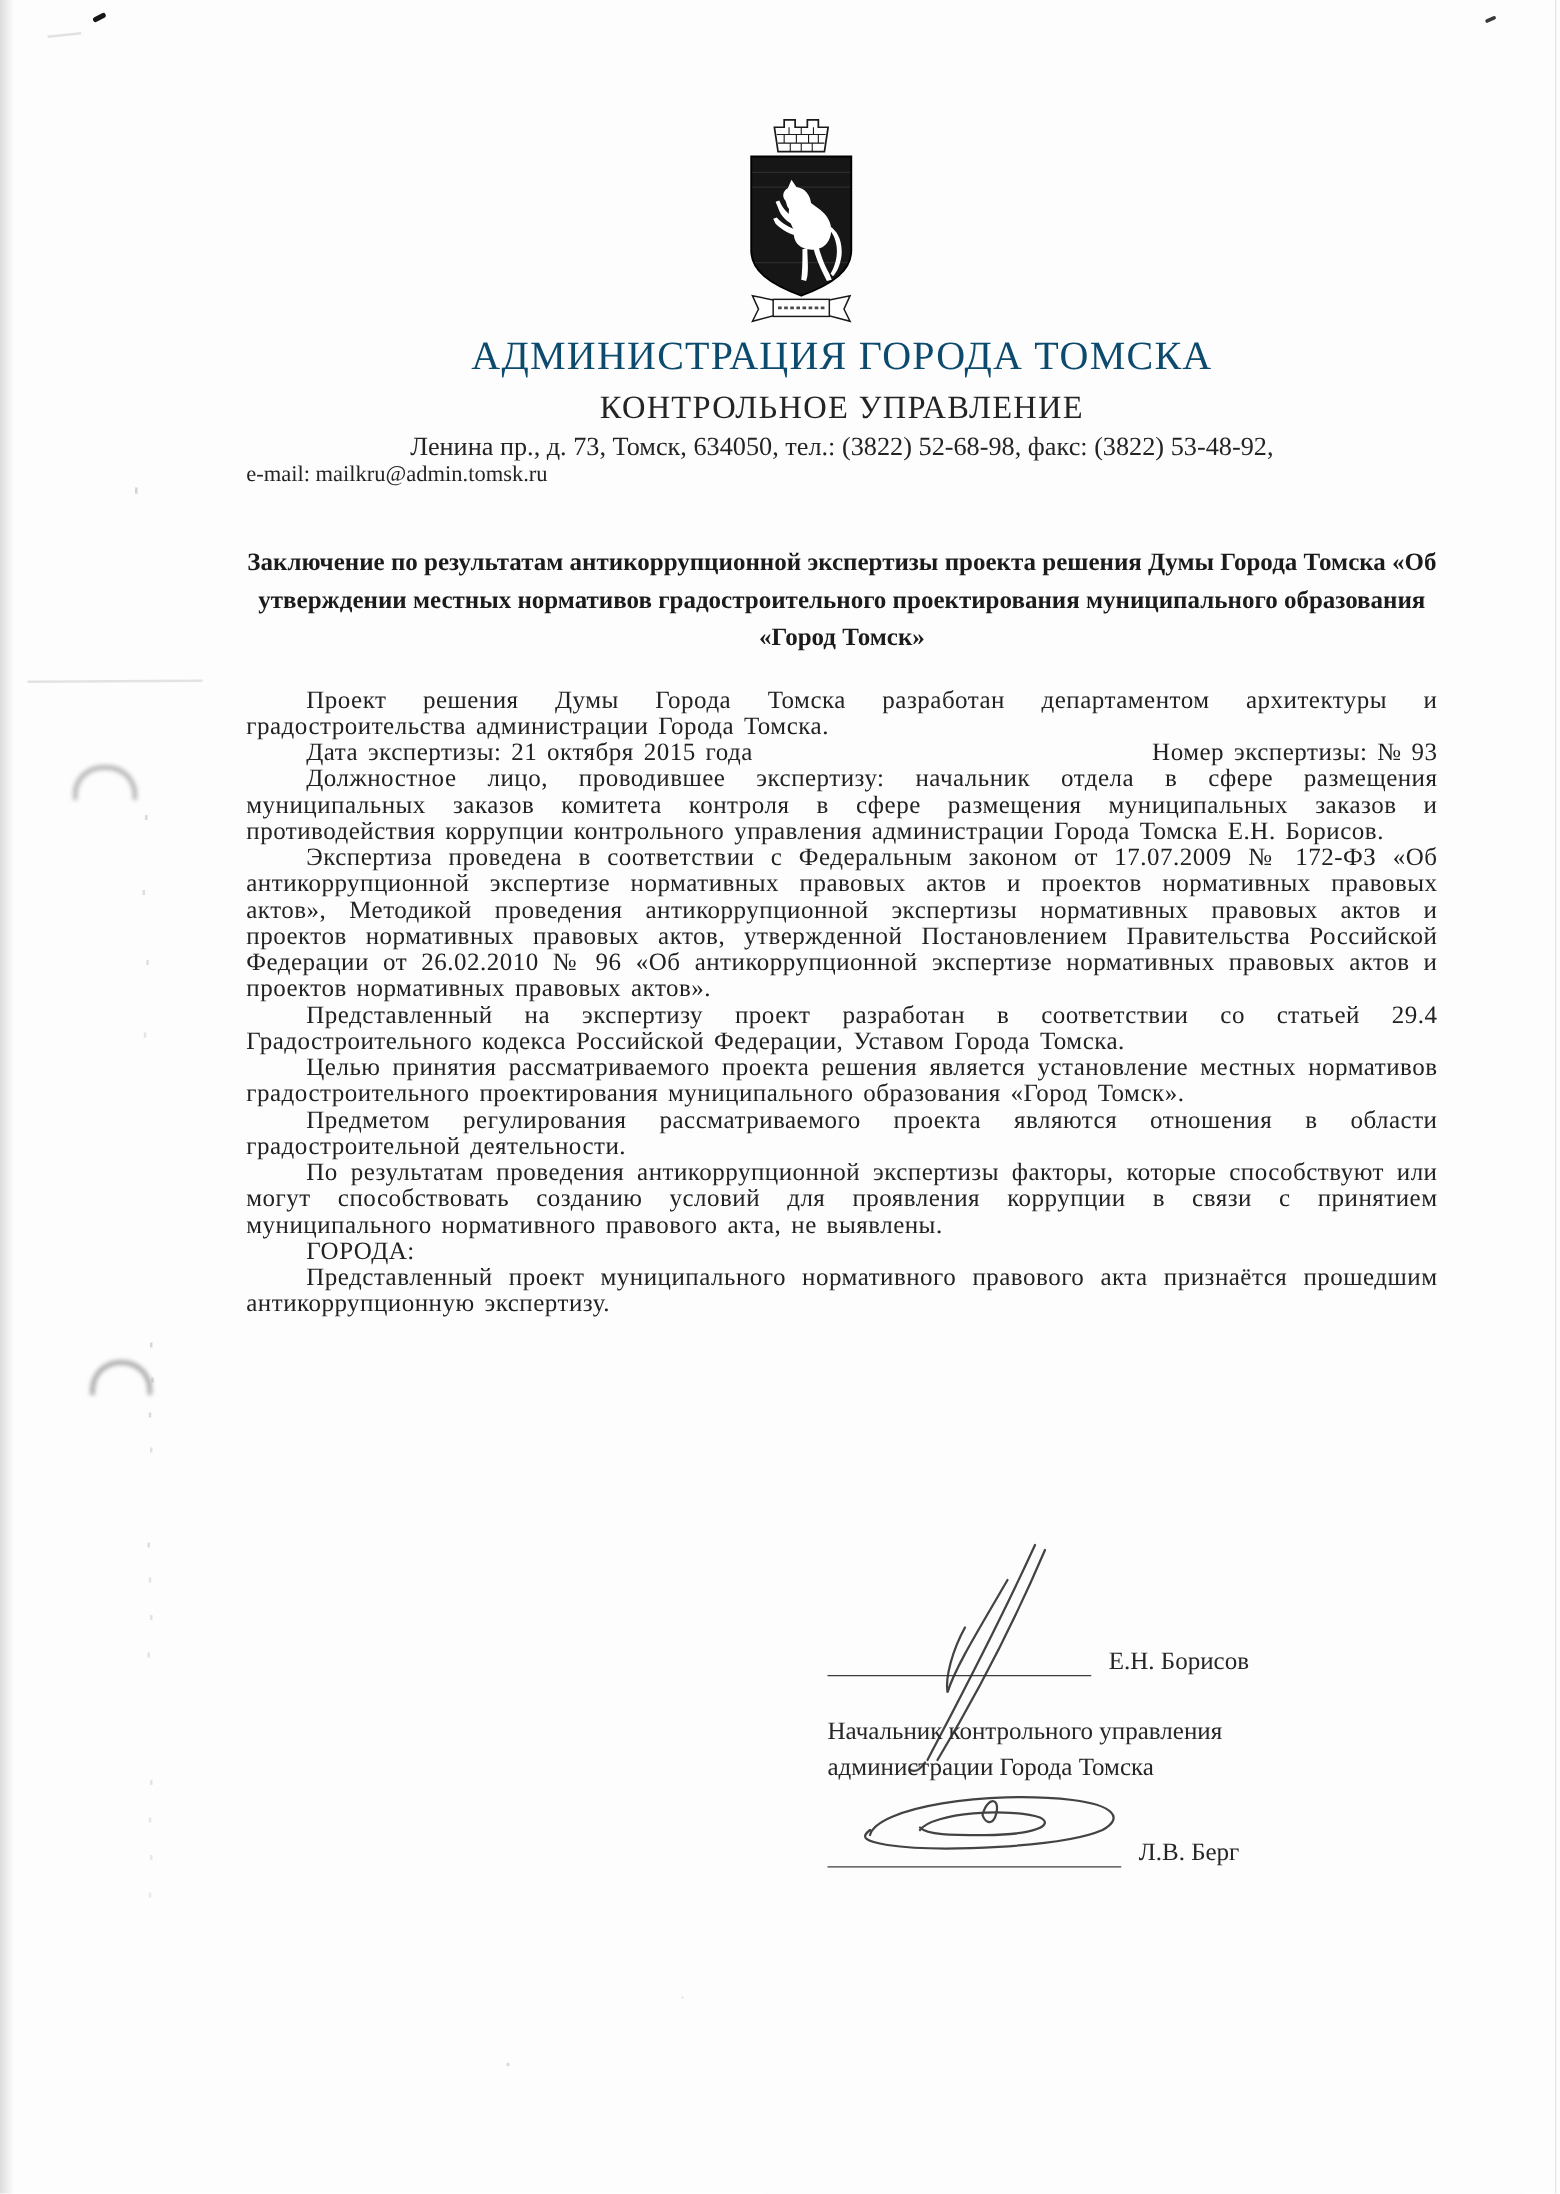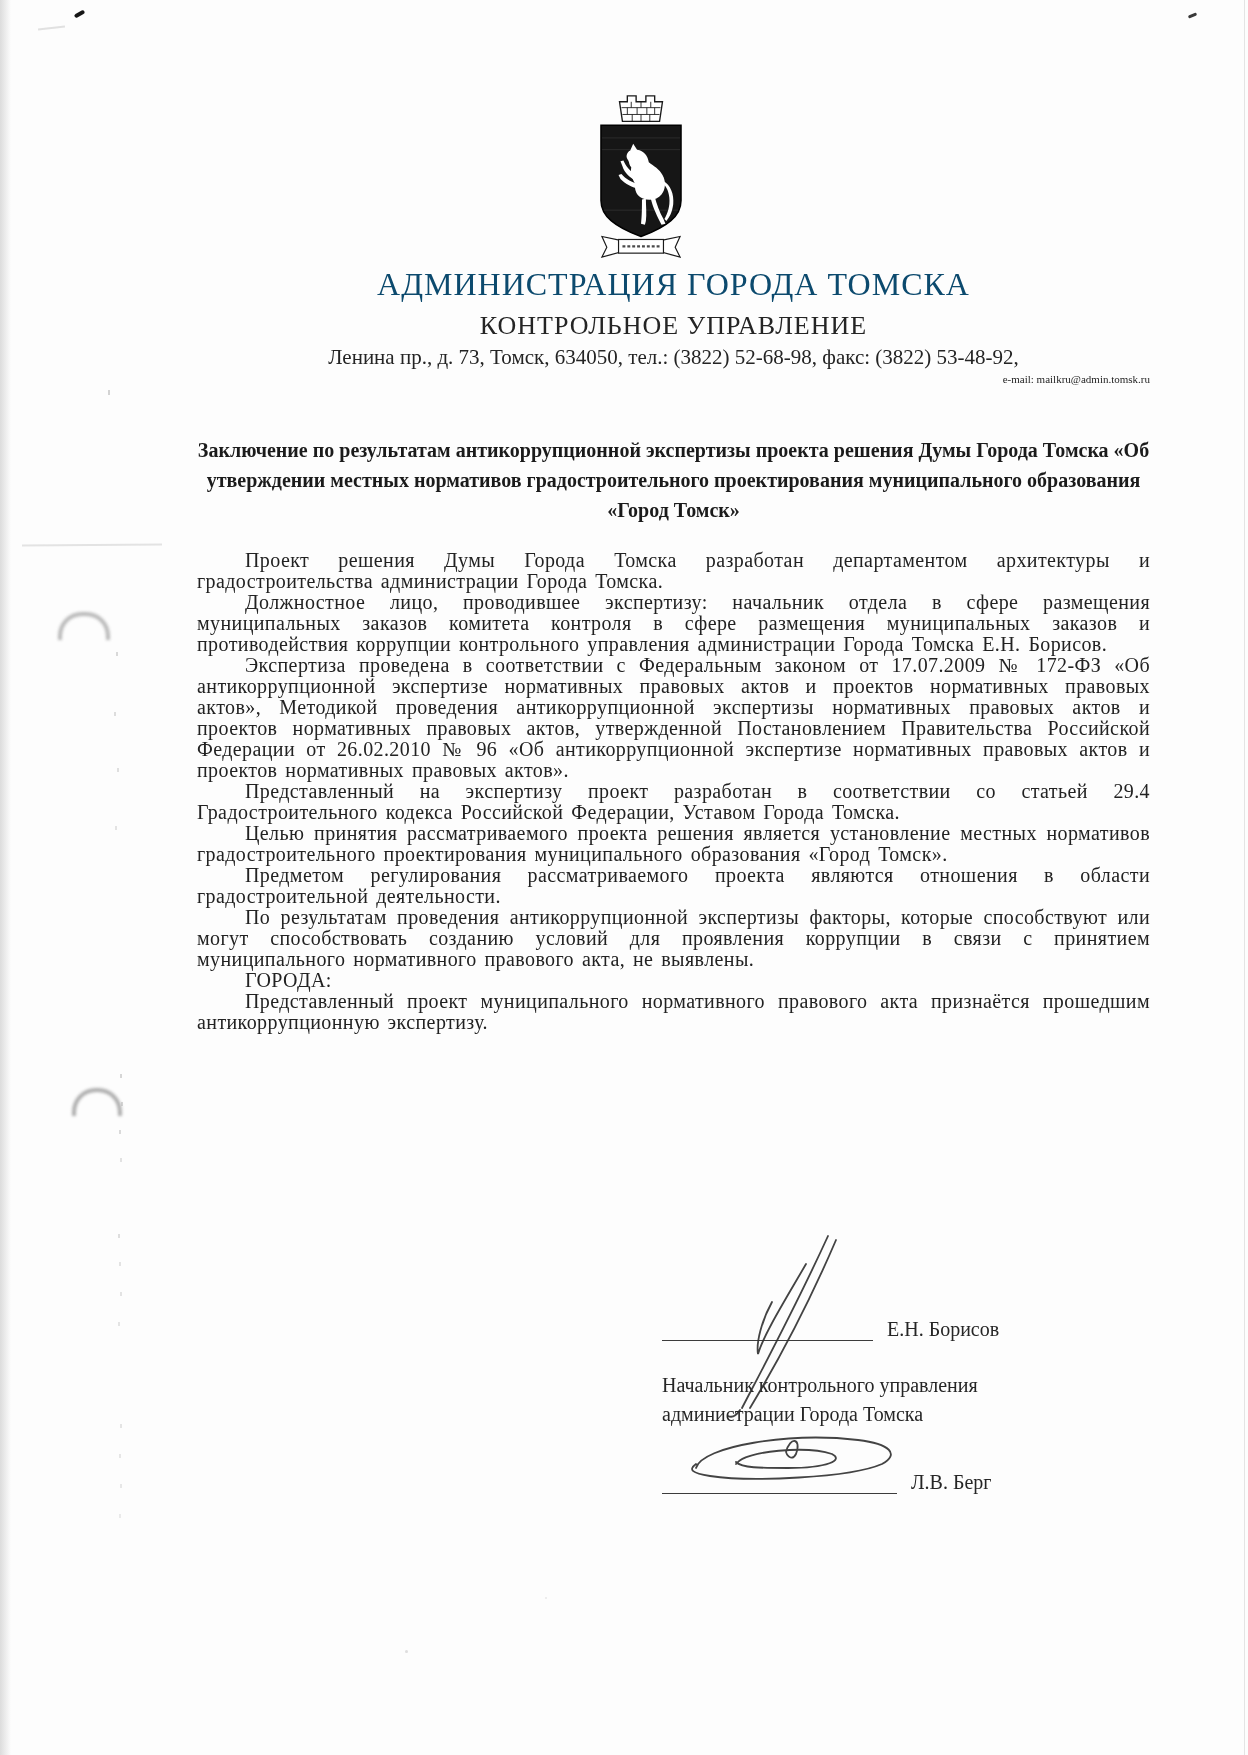--- a/index.html
+++ b/index.html
@@ -18,21 +18,21 @@
   .hline{position:absolute;background:#e3e3e3;height:2px;}
   .arc{position:absolute;border:4px solid #8b8b8b;border-bottom:none;
     border-radius:24px 24px 0 0;filter:blur(1.6px);opacity:.6;}
   .spk{position:absolute;}
   
   .content{position:absolute;left:197px;top:0;width:953px;}
   .emblem-wrap{margin-top:93px;display:flex;justify-content:center;position:relative;left:-33px;}
   .org1{margin-top:6px;text-align:center;font-size:32px;line-height:38px;letter-spacing:1px;color:#0c4a6e;}
   .org2{margin-top:6px;text-align:center;font-size:26px;line-height:34px;letter-spacing:1px;color:#242424;}
   .addr{margin-top:3px;text-align:center;font-size:21px;line-height:22px;color:#242424;}
-  .email{text-align:right;font-size:11px;line-height:22px;color:#242424;}
+  .email{text-align:left;font-size:18px;line-height:22px;color:#242424;}
   
   .doc-title{margin-top:45px;text-align:center;font-weight:bold;font-size:20px;line-height:30px;color:#1b1b1b;}
   .body{margin-top:25px;font-size:20px;line-height:21px;text-align:justify;
     letter-spacing:.4px;word-spacing:2.5px;color:#222;}
   .body p{margin:0;text-indent:48px;}
   .meta-row{display:flex;justify-content:space-between;padding-left:48px;}
   
   .sig{position:absolute;left:662px;top:1302px;width:500px;font-size:20px;color:#262626;}
   .sig-row{display:flex;align-items:flex-end;}
   .sig-line{border-bottom:1.5px solid #3c3c3c;height:38px;}
@@ -107,20 +107,24 @@
 
     <div class="org1">АДМИНИСТРАЦИЯ ГОРОДА ТОМСКА</div>
     <div class="org2">КОНТРОЛЬНОЕ УПРАВЛЕНИЕ</div>
     <div class="addr">Ленина пр., д. 73, Томск, 634050, тел.: (3822) 52-68-98, факс: (3822) 53-48-92,</div>
     <div class="email">e-mail: mailkru@admin.tomsk.ru</div>
 
     <div class="doc-title">Заключение по результатам антикоррупционной экспертизы проекта решения Думы Города Томска «Об утверждении местных нормативов градостроительного проектирования муниципального образования «Город Томск»</div>
 
     <div class="body">
       <p>Проект решения Думы Города Томска разработан департаментом архитектуры и градостроительства администрации Города Томска.</p>
+      <div class="meta-row">
+        <span>Дата экспертизы: 21 октября 2015 года</span>
+        <span>Номер экспертизы: № 93</span>
+      </div>
       <p>Должностное лицо, проводившее экспертизу: начальник отдела в сфере размещения муниципальных заказов комитета контроля в сфере размещения муниципальных заказов и противодействия коррупции контрольного управления администрации Города Томска Е.Н. Борисов.</p>
       <p>Экспертиза проведена в соответствии с Федеральным законом от 17.07.2009 № 172-ФЗ «Об антикоррупционной экспертизе нормативных правовых актов и проектов нормативных правовых актов», Методикой проведения антикоррупционной экспертизы нормативных правовых актов и проектов нормативных правовых актов, утвержденной Постановлением Правительства Российской Федерации от 26.02.2010 № 96 «Об антикоррупционной экспертизе нормативных правовых актов и проектов нормативных правовых актов».</p>
       <p>Представленный на экспертизу проект разработан в соответствии со статьей 29.4 Градостроительного кодекса Российской Федерации, Уставом Города Томска.</p>
       <p>Целью принятия рассматриваемого проекта решения является установление местных нормативов градостроительного проектирования муниципального образования «Город Томск».</p>
       <p>Предметом регулирования рассматриваемого проекта являются отношения в области градостроительной деятельности.</p>
       <p>По результатам проведения антикоррупционной экспертизы факторы, которые способствуют или могут способствовать созданию условий для проявления коррупции в связи с принятием муниципального нормативного правового акта, не выявлены.</p>
       <p>ГОРОДА:</p>
       <p>Представленный проект муниципального нормативного правового акта признаётся прошедшим антикоррупционную экспертизу.</p>
     </div>
   </div>

